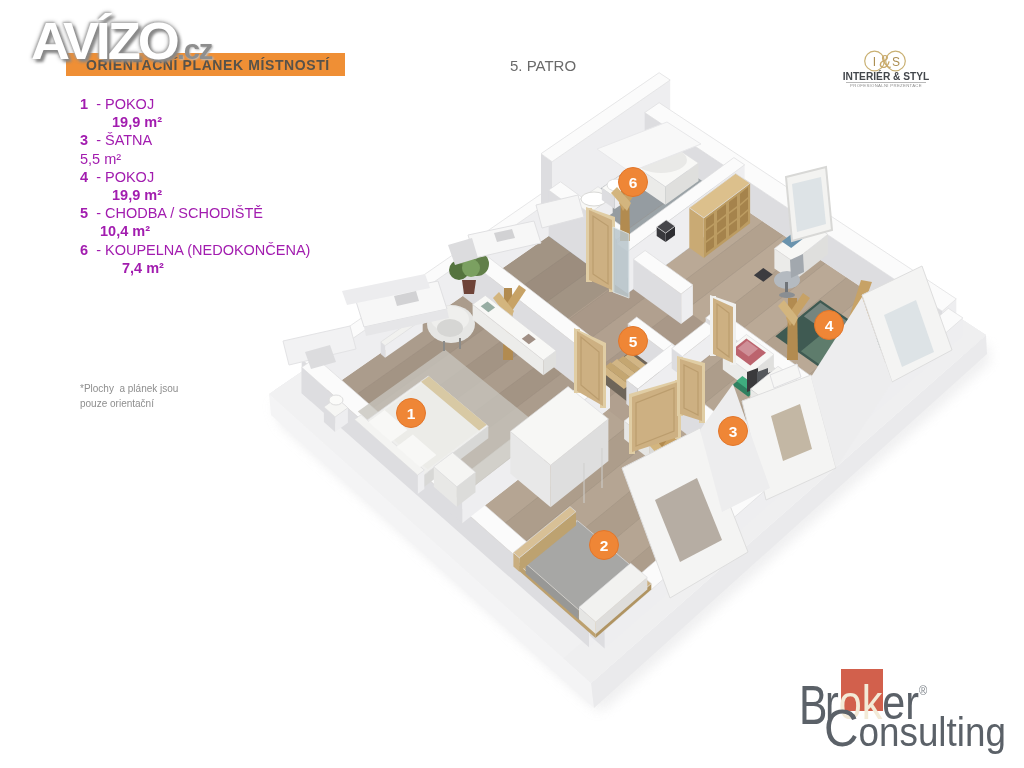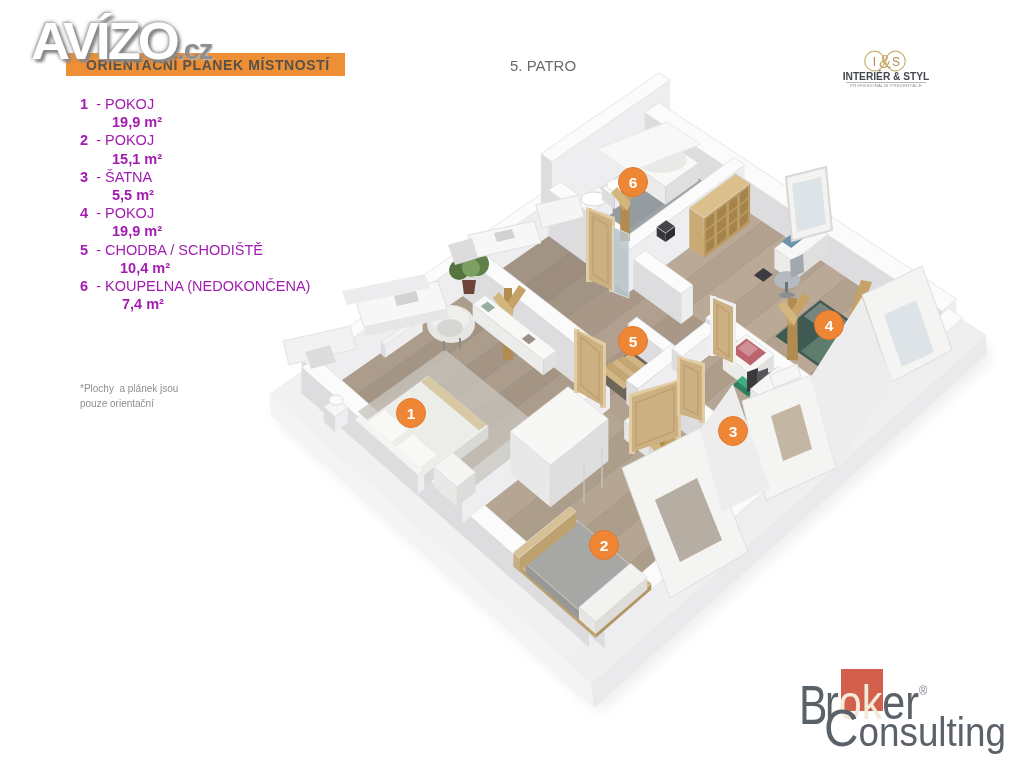--- a/index.html
+++ b/index.html
@@ -408,24 +408,23 @@
 </svg>
 
 <div class="abs" style="left:31px;top:11px;font-weight:bold;font-size:52px;letter-spacing:-3px;color:#fff;z-index:5;text-shadow:3px 3px 3px #888,-1px -1px 2px #adadad,0 0 5px #909090;transform:scaleX(1.04);transform-origin:left">AVÍZO<span style="font-size:28px;font-weight:bold;color:#8e8e8e;text-shadow:1px 1px 2px #bbb;letter-spacing:-1px">.cz</span></div>
 
 <div class="abs" style="left:66px;top:53px;width:279px;height:23px;background:#ef8f35"></div>
 
 <div class="abs" style="left:86px;top:57px;font-size:14px;font-weight:bold;color:#57524a;letter-spacing:0.6px">ORIENTAČNÍ PLÁNEK MÍSTNOSTÍ</div>
 
 <div class="abs" style="left:80px;top:95px;font-size:14.5px;color:#a21caf;line-height:18.2px">
 <div><b>1</b>&nbsp; - POKOJ<br><span style="margin-left:32px;font-weight:bold">19,9 m²</span></div>
-<div><b>2</b>&nbsp; - POKOJ<br><span style="margin-left:32px;font-weight:bold">15,1 m²</span></div>
-<div><b>3</b>&nbsp; - ŠATNA<br><span style="margin-left:32px;font-weight:bold">5,5 m²</span></div>
+<div><b>3</b>&nbsp; - ŠATNA<br><span style="font-weight:normal">5,5 m²</span></div>
 <div><b>4</b>&nbsp; - POKOJ<br><span style="margin-left:32px;font-weight:bold">19,9 m²</span></div>
-<div><b>5</b>&nbsp; - CHODBA / SCHODIŠTĚ<br><span style="margin-left:40px;font-weight:bold">10,4 m²</span></div>
+<div><b>5</b>&nbsp; - CHODBA / SCHODIŠTĚ<br><span style="margin-left:20px;font-weight:bold">10,4 m²</span></div>
 <div><b>6</b>&nbsp; - KOUPELNA (NEDOKONČENA)<br><span style="margin-left:42px;font-weight:bold">7,4 m²</span></div>
 </div>
 
 <div class="abs" style="left:80px;top:381px;font-size:10px;color:#8e8e8e;line-height:15px">*Plochy&nbsp; a plánek jsou<br>pouze orientační</div>
 
 <div class="abs" style="left:510px;top:57px;font-size:15px;color:#6a6a6a">5. PATRO</div>
 
 <div class="abs" style="left:836px;top:42px;width:100px;text-align:center">
 <svg width="100" height="50" viewBox="0 0 100 50">
 <ellipse cx="38.5" cy="19" rx="9.8" ry="9.8" fill="none" stroke="#c9b072" stroke-width="1.2"></ellipse>

